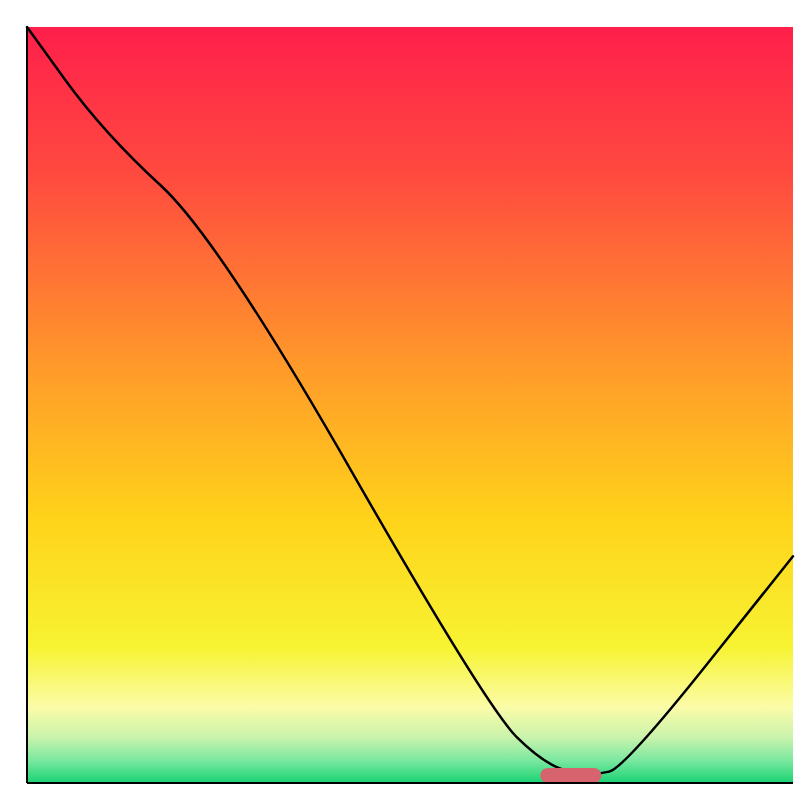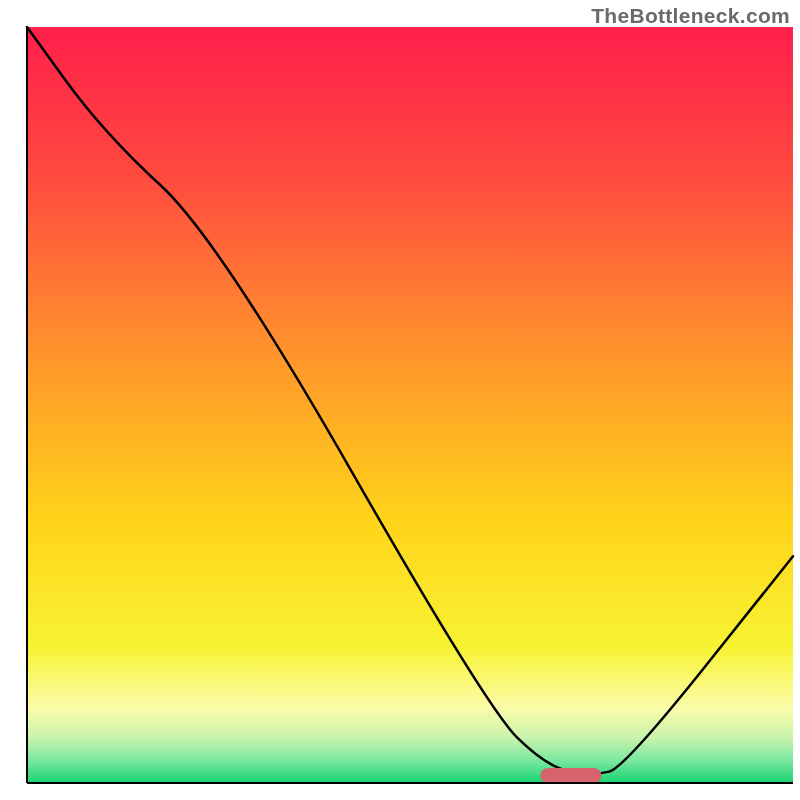--- a/index.html
+++ b/index.html
@@ -29,21 +29,20 @@
   svg {
     position: absolute;
     left: 0;
     top: 0;
   }
 </style>
 </head>
 <body>
 <div class="wrap">
 
-  <div class="watermark">TheBottleneck.com</div>
 
   <svg id="chart-svg" width="800" height="800">
     <defs>
       <linearGradient id="bg-grad" x1="0" y1="0" x2="0" y2="1">
 
       <stop offset="0%" stop-color="#ff1f4b"></stop>
           <stop offset="20%" stop-color="#ff4b3f"></stop>
           <stop offset="45%" stop-color="#ff9a2a"></stop>
           <stop offset="65%" stop-color="#ffd31a"></stop>
           <stop offset="82%" stop-color="#f7f332"></stop>

